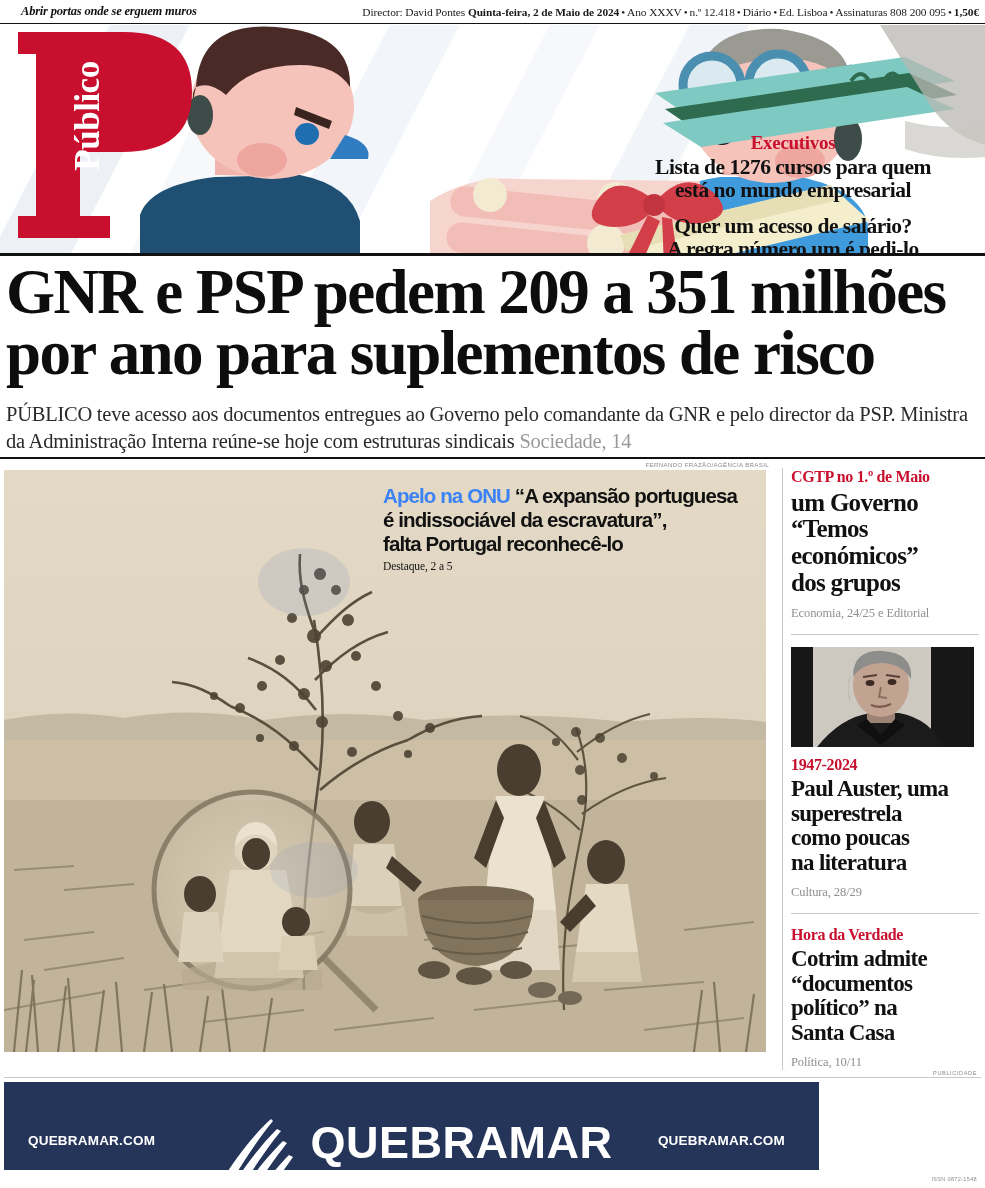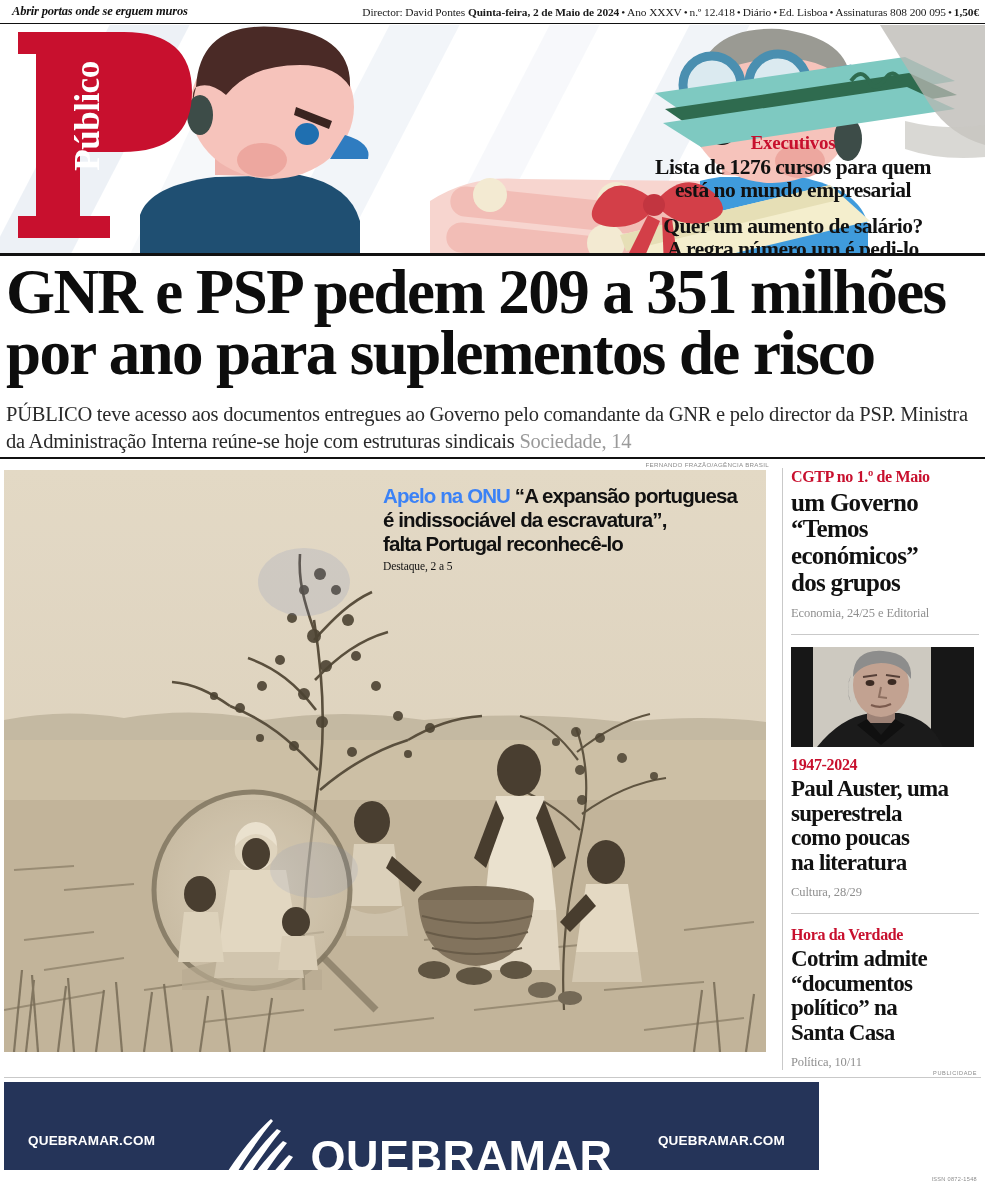--- a/index.html
+++ b/index.html
@@ -8,21 +8,21 @@
     background: #ffffff;
     font-family: "Liberation Serif", serif;
     overflow: hidden;
   }
   .page { position: relative; width: 985px; height: 1188px; background:#fff; }
 
   
   .topstrip {
     position: absolute; left:0; top:0; width:985px; height:24px;
     display:flex; align-items:center; justify-content:space-between;
-    padding: 0 6px 0 12px;
+    padding: 0 6px 0 21px;
     border-bottom: 1.5px solid #111;
   }
   .slogan {
     font-family:"Liberation Serif", serif;
     font-weight:700; font-style:italic; font-size:12.5px;
     letter-spacing:-0.2px; color:#111; white-space:nowrap;
   }
   .masthead-meta {
     font-size:11.4px; color:#1a1a1a; white-space:nowrap;
     letter-spacing:-0.1px;
@@ -151,21 +151,21 @@
     position:absolute; left:4px; top:1082px; width:815px; height:88px;
     background:#253459; display:flex; align-items:center; justify-content:center;
     position:absolute;
   }
   .ad-url {
     position:absolute; font-family:"Liberation Sans", sans-serif;
     font-weight:700; font-size:13.5px; color:#ffffff; letter-spacing:0.2px;
   }
   .ad-url.left { left:24px; top:51px; }
   .ad-url.right { right:34px; top:51px; }
-  .ad-center { display:flex; align-items:flex-end; gap:14px;margin-top:48px; }
+  .ad-center { display:flex; align-items:flex-start; gap:14px;margin-top:48px; }
   .ad-name {
     font-family:"Liberation Sans", sans-serif; font-weight:700;
     font-size:45px; color:#ffffff; letter-spacing:0.5px;
   }
   .issn {
     position:absolute; right:8px; top:1176px;
     font-size:5.6px; color:#8c8c8c; letter-spacing:0.3px;
     font-family:"Liberation Sans", sans-serif;
   }
 </style>
@@ -274,21 +274,21 @@
       <div class="logo-word">Público</div>
     </div>
 
     <div class="promo">
       <div class="promo-kicker">Executivos</div>
       <div class="promo-head">
         <div>Lista de 1276 cursos para quem</div>
         <div>está no mundo empresarial</div>
       </div>
       <div class="promo-head2">
-        <div>Quer um aumento de salário?</div>
+        <div>Quer um acesso de salário?</div>
         <div>A regra número um é pedi-lo</div>
       </div>
 
     </div>
   </div>
 
   <div class="rule-top"></div>
 
   <div class="lede">
     <h1>

